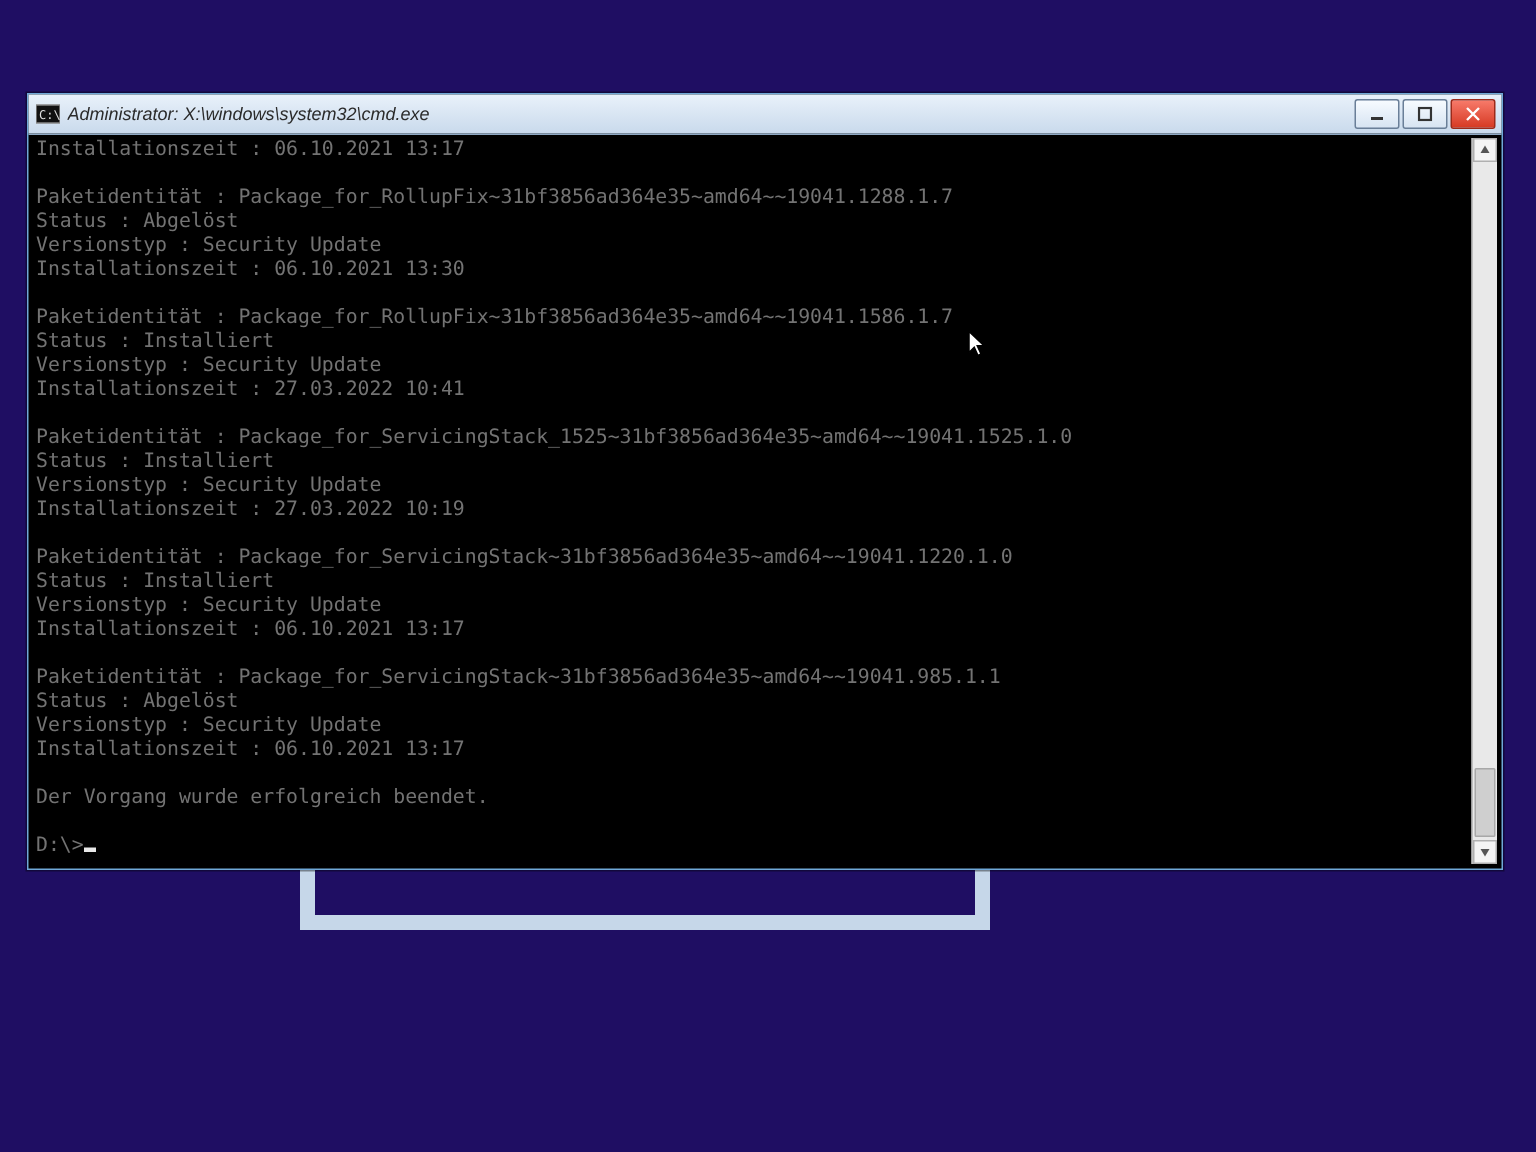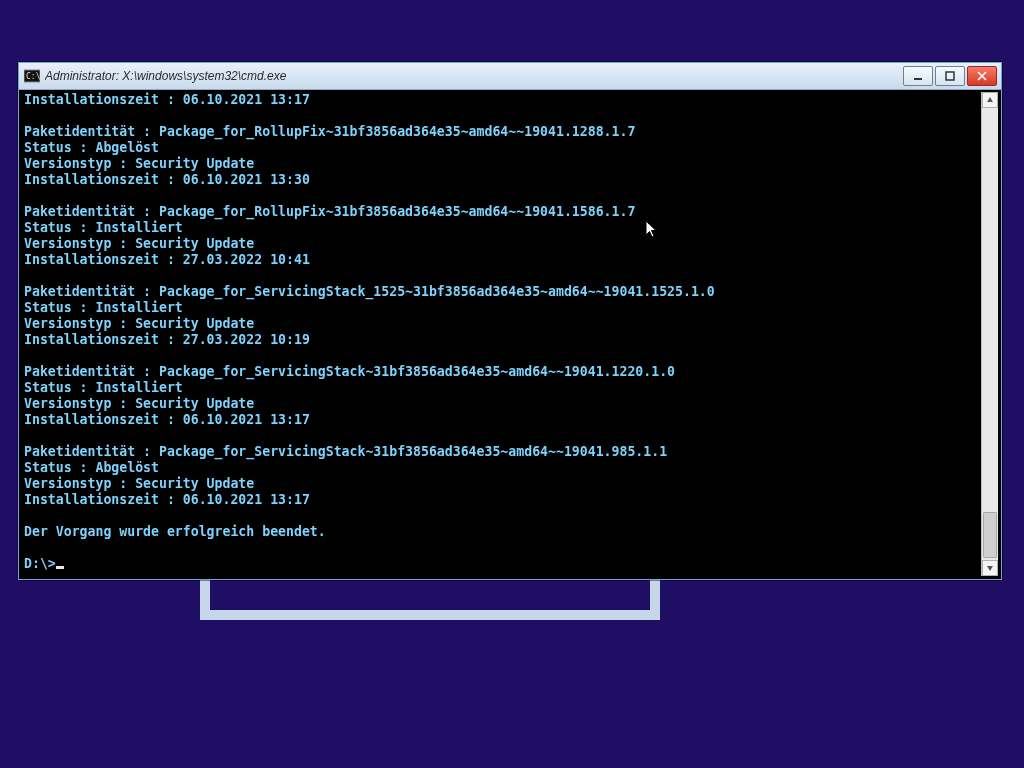--- a/index.html
+++ b/index.html
@@ -9,21 +9,21 @@
   .window{position:absolute;left:18px;top:62px;width:982px;height:516px;background:#000;border:1px solid #6fa8d8;box-shadow:0 0 0 1px rgba(0,0,0,.4);}
   .titlebar{height:26px;background:linear-gradient(#e9f1fa,#c9daec);display:flex;align-items:center;border-bottom:1px solid #8fa9c4;position:relative;}
   .titlebar .app-icon{width:16px;height:16px;margin:0 5px 0 5px;display:inline-block;}
   .titlebar .app-icon svg{display:block;}
   .titlebar .title{font-size:12px;color:#2b2b2b;font-style:italic;white-space:nowrap;overflow:hidden;text-align:right;}
   .win-buttons{position:absolute;right:4px;top:3px;display:flex;gap:2px;}
   .win-btn{width:28px;height:18px;border:1px solid #6a7f98;background:linear-gradient(#f7fbff,#d7e4f2);border-radius:2px;display:flex;align-items:center;justify-content:center;cursor:pointer;}
   .win-btn.close{background:linear-gradient(#f77a6a,#d63a24);border-color:#9c2a1a;}
   .win-btn svg{display:block;}
   .client{position:absolute;left:3px;right:3px;top:29px;bottom:3px;background:#000;display:flex;}
-  .term{flex:1;padding:0 2px;font-family:"Consolas","Lucida Console",monospace;font-size:13.2px;line-height:16px;color:#7dd3fc;white-space:pre;overflow:hidden;font-weight:bold;}
+  .term{flex:1;padding:0 2px;font-family:"Consolas","Lucida Console",monospace;font-size:13.2px;line-height:16px;color:#737373;white-space:pre;overflow:hidden;}
   .scrollbar{width:16px;background:#e9e9e9;border-left:1px solid #bfbfbf;position:relative;}
   .sb-btn{position:absolute;left:0;width:16px;height:16px;background:#f4f4f4;border:1px solid #b0b0b0;box-sizing:border-box;display:flex;align-items:center;justify-content:center;cursor:pointer;}
   .sb-btn.up{top:0;}
   .sb-btn.down{bottom:0;}
   .sb-thumb{position:absolute;left:1px;width:14px;background:#cfcfcf;border:1px solid #a8a8a8;box-sizing:border-box;border-radius:1px;cursor:pointer;}
   .cursor{position:absolute;pointer-events:none;}
   .caret{display:inline-block;width:8px;height:3px;background:#e8e8e8;vertical-align:baseline;margin-bottom:-1px;}
 </style>
 </head>
 <body>

